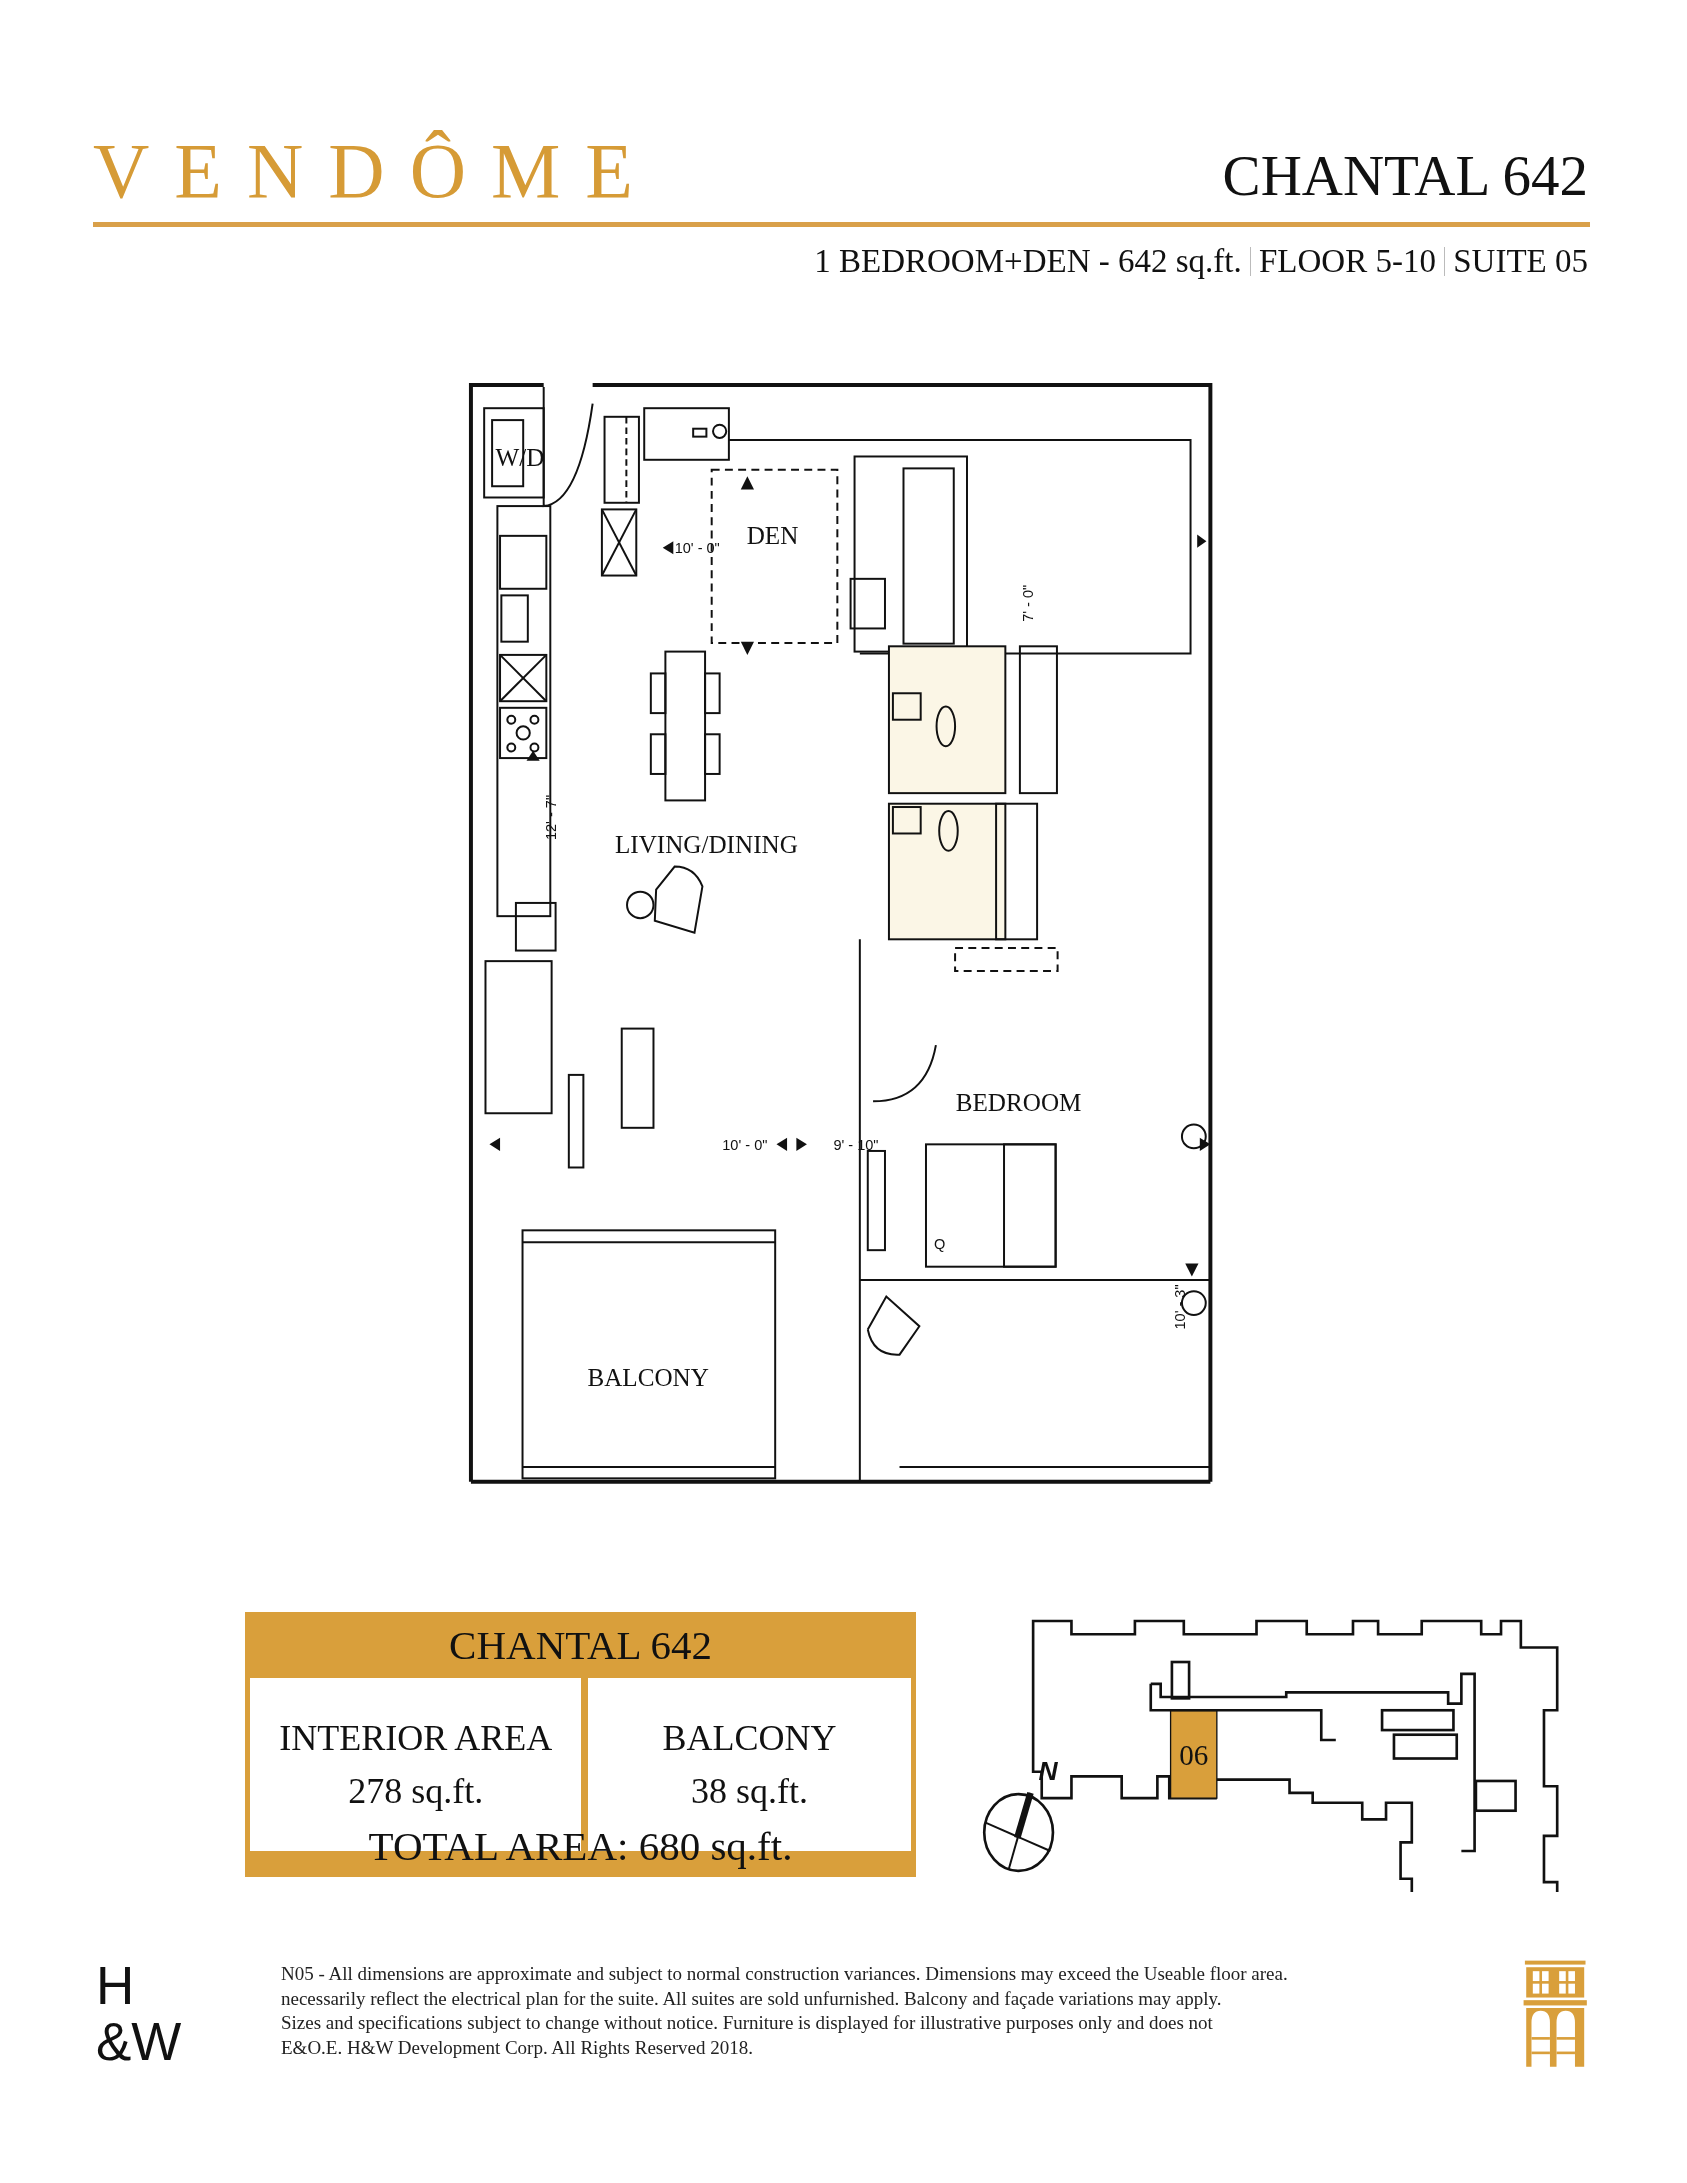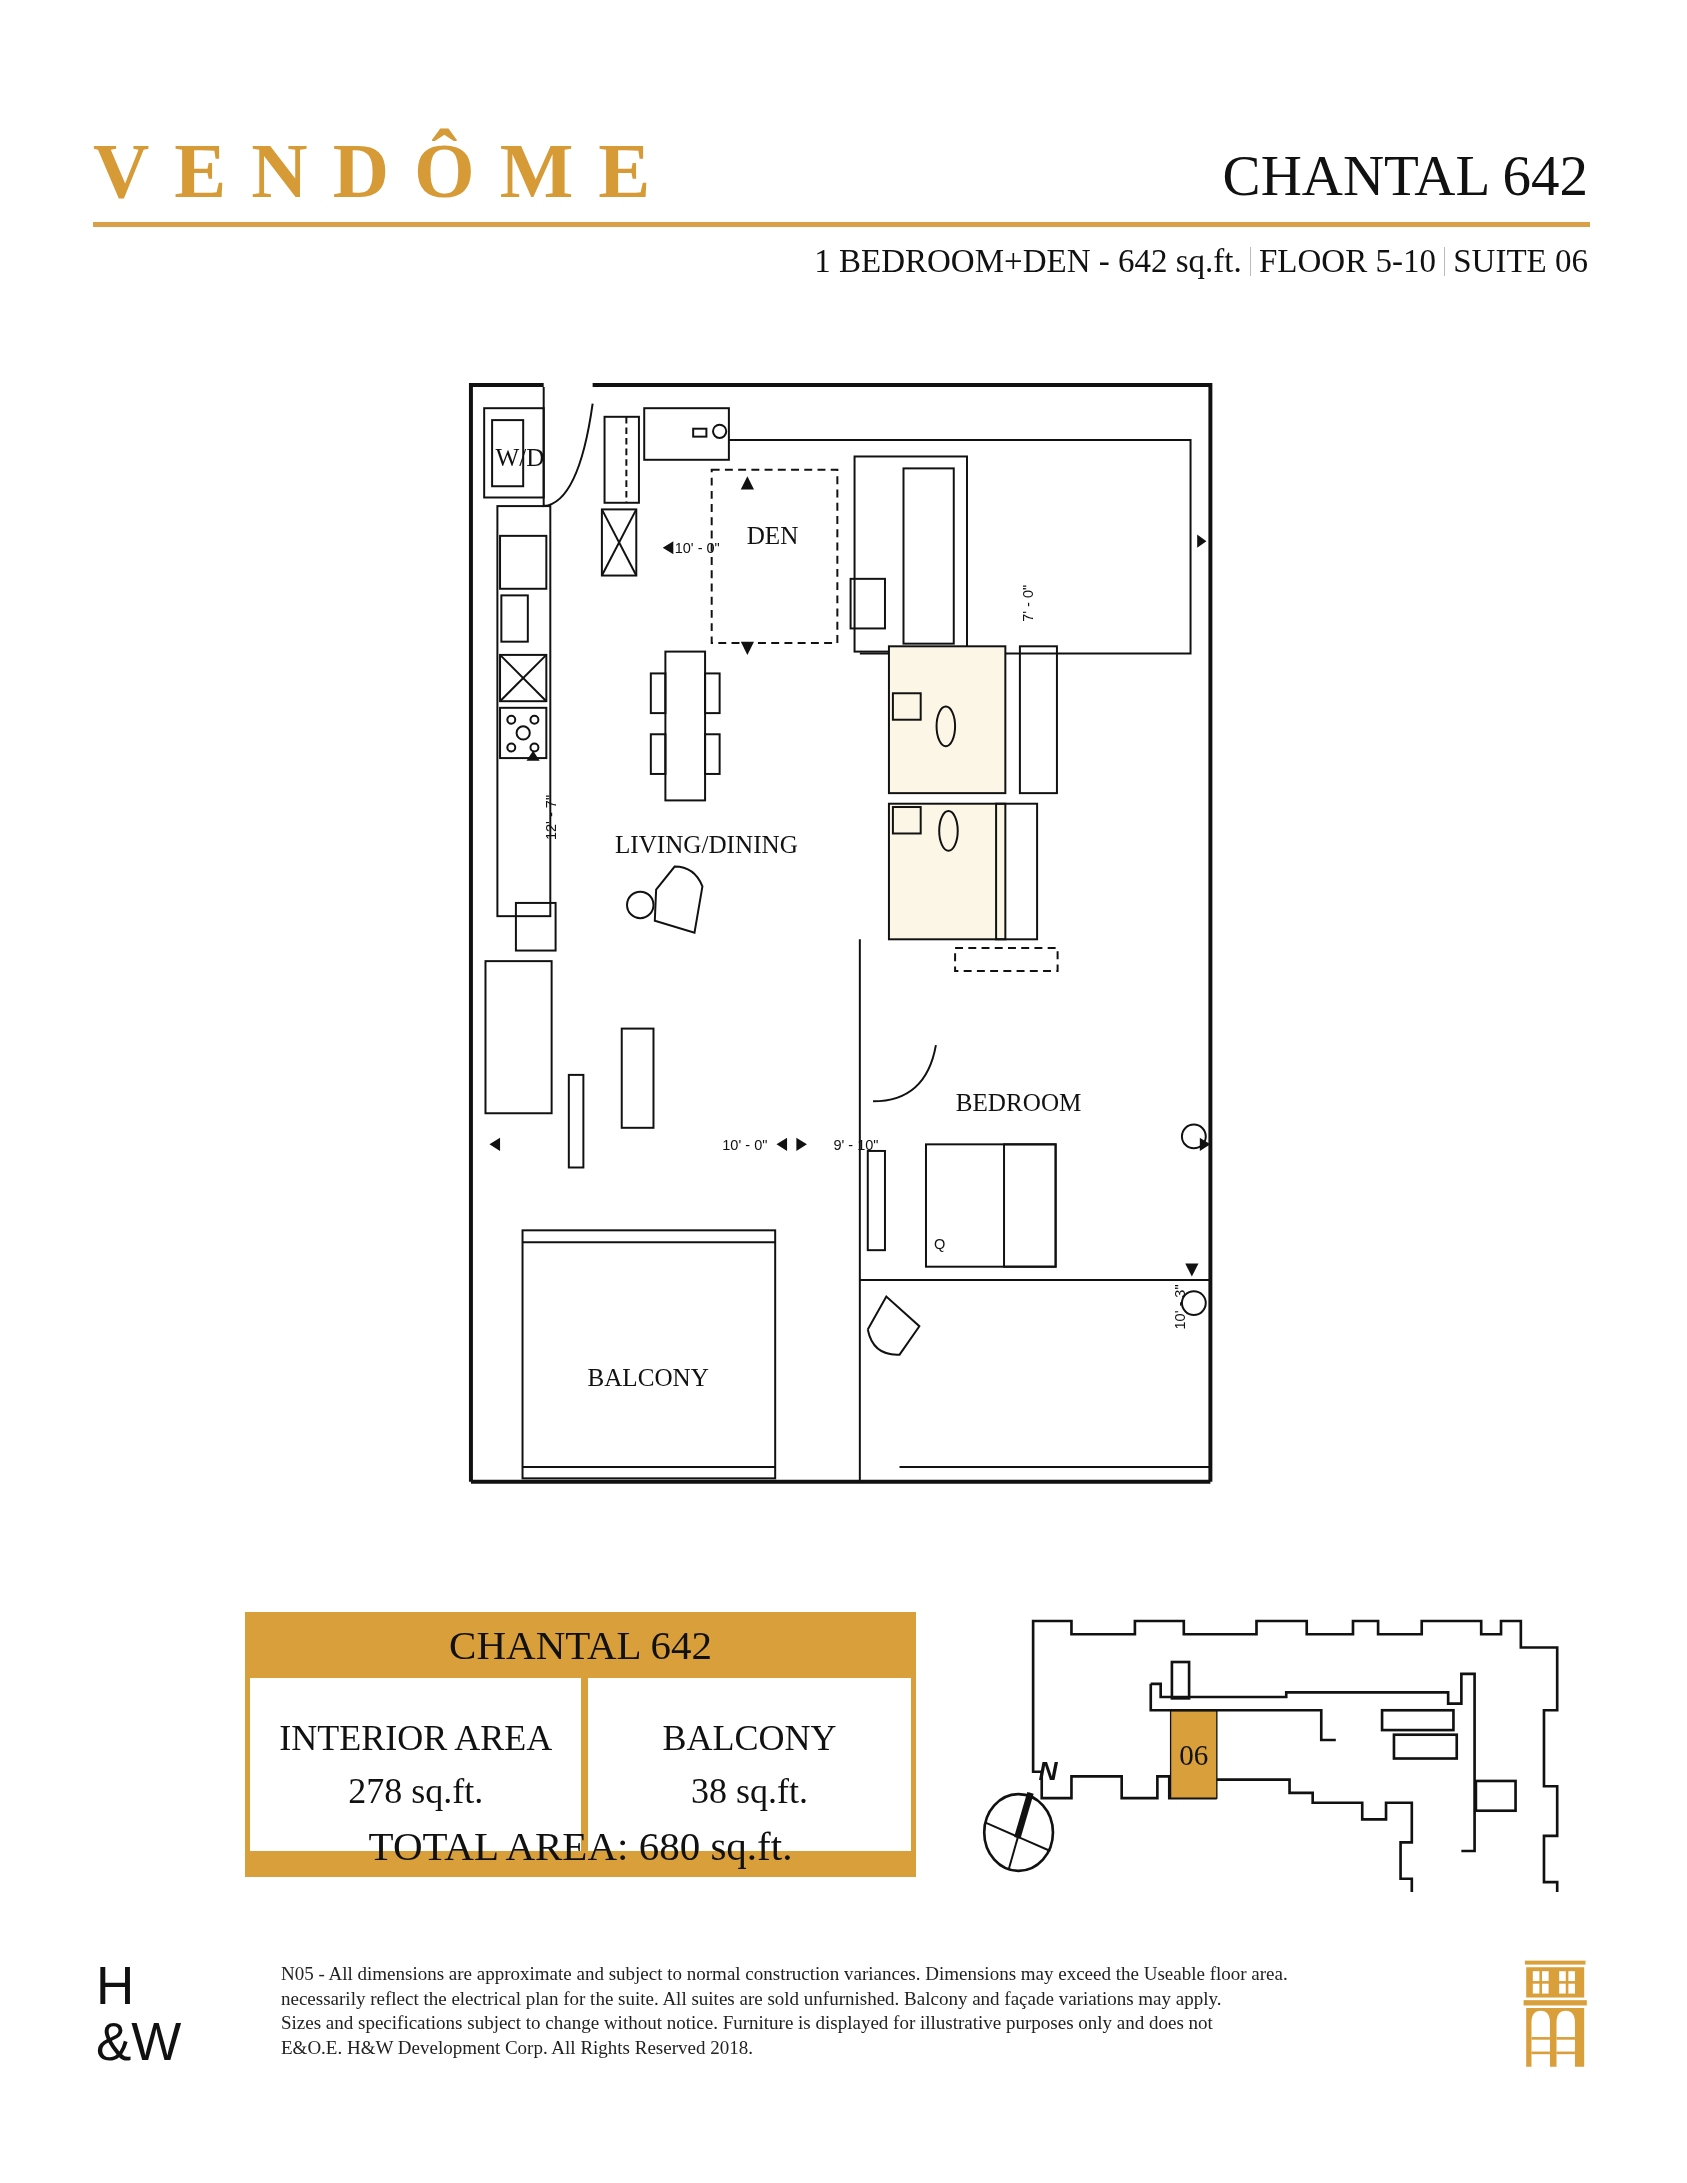--- a/index.html
+++ b/index.html
@@ -1,18 +1,18 @@
 <!DOCTYPE html>
 <html style="font-size:10.6px"><head>
 <meta charset="utf-8">
 <style>
   html,body{margin:0;padding:0;background:#ffffff;}
   body{width:1687px;height:2183px;position:relative;overflow:hidden;font-family:"Liberation Serif","DejaVu Serif",serif;color:#111;}
   .abs{position:absolute;}
-  #brand{left:93px;top:132px;font-size:78px;letter-spacing:25px;color:#d69b36;font-weight:bold;line-height:1;}
+  #brand{left:93px;top:132px;font-size:78px;letter-spacing:25px;color:#d69b36;font-weight:normal;line-height:1;}
   #unit-title{right:99px;top:147px;font-size:57px;color:#111;line-height:1;}
   #rule{left:93px;top:222px;width:1497px;height:5.3px;background:#d9a049;}
   #subtitle{right:99px;top:245px;font-size:33px;line-height:1;display:flex;gap:8px;align-items:center;}
   #subtitle .sep{display:inline-block;width:1.3px;height:29px;background:#bbb;}
   #plan{left:463px;top:377px;width:754px;height:1118px;}
   #areatable{left:245px;top:1612px;width:671px;height:265px;background:#d99f3b;}
   #areatable .hdr{position:absolute;left:0;top:0;width:100%;height:66px;display:flex;align-items:center;justify-content:center;font-size:41px;}
   #areatable .cell{position:absolute;top:66px;height:173px;background:#fff;display:flex;flex-direction:column;align-items:center;justify-content:center;font-size:36px;line-height:1.45;}
   #areatable .c1{left:5.3px;width:331px;}
   #areatable .c2{left:343px;width:323px;}
@@ -28,21 +28,21 @@
 <body>
 
 <div id="brand" class="abs">VENDÔME</div>
 <div id="unit-title" class="abs">CHANTAL 642</div>
 <div id="rule" class="abs"></div>
 <div id="subtitle" class="abs">
   <span>1 BEDROOM+DEN  - 642 sq.ft.</span>
   <span class="sep"></span>
   <span>FLOOR 5-10</span>
   <span class="sep"></span>
-  <span>SUITE 06</span>
+  <span>SUITE 05</span>
 </div>
 
 <svg id="plan" class="abs" viewBox="0 0 1140 1690" xmlns="http://www.w3.org/2000/svg">
   <g fill="none" stroke="#111" stroke-width="6">
 
     <polyline points="12,1670 12,12 122,12"></polyline>
     <polyline points="196,12 1130,12 1130,1670"></polyline>
     <line x1="12" y1="1670" x2="1130" y2="1670"></line>
   </g>
   <g fill="none" stroke="#111" stroke-width="3">

